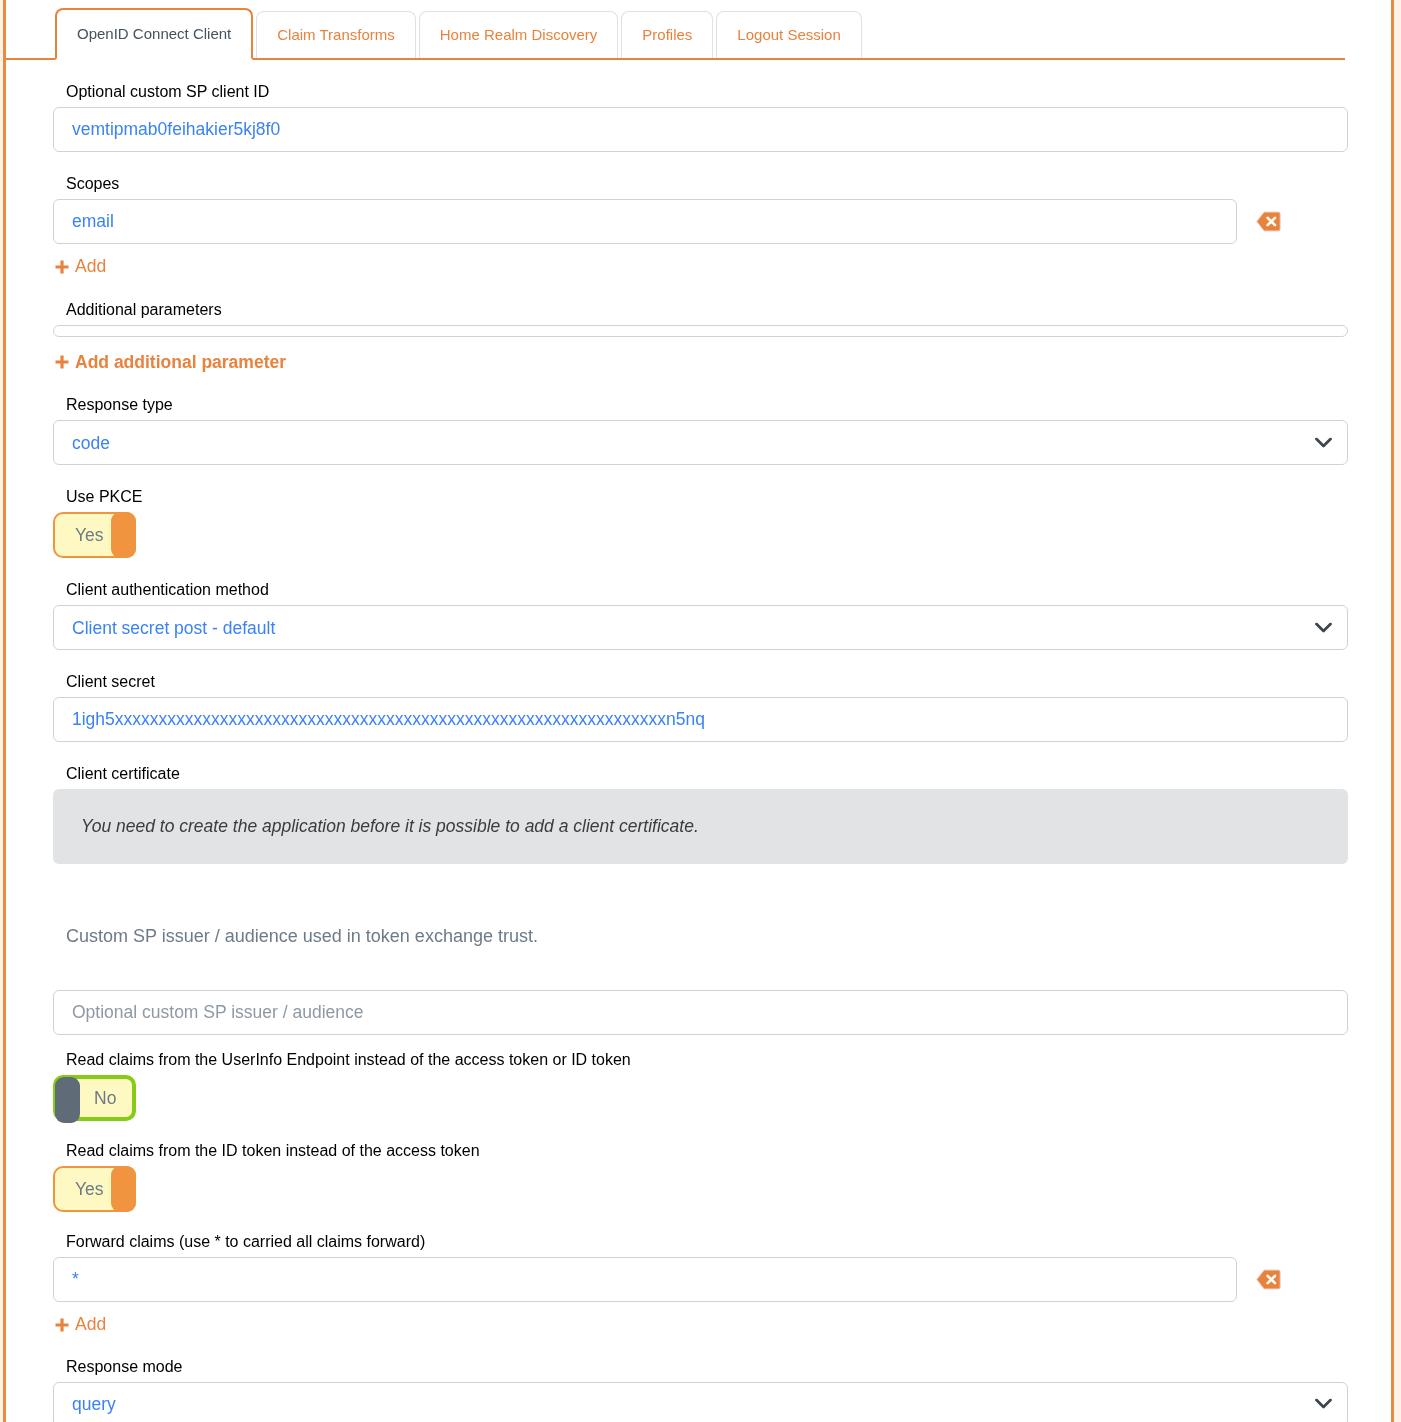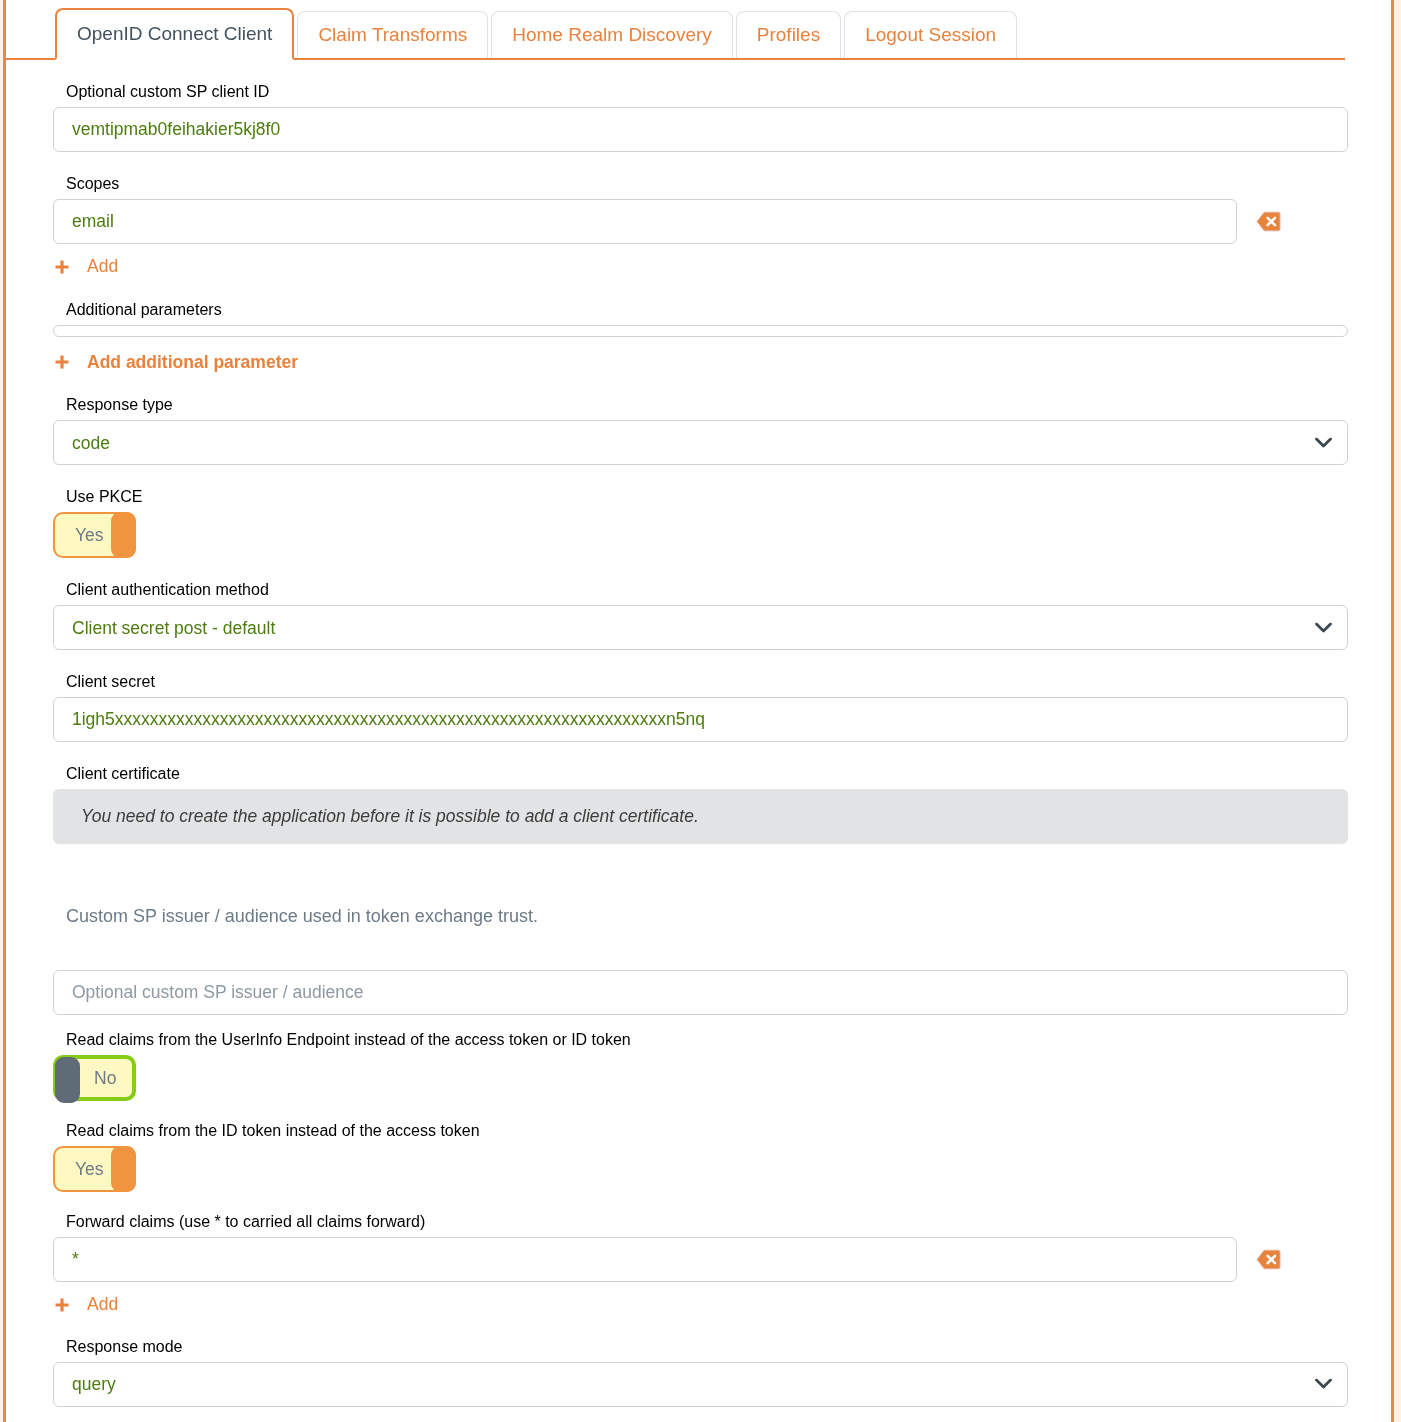--- a/index.html
+++ b/index.html
@@ -20,21 +20,21 @@
   }
   
   .tabbar {
     display: flex;
     align-items: flex-end;
     margin: 0 46px 0 0;
     padding-left: 49px;
     border-bottom: 2px solid #e8823c;
   }
   .tab {
-    font-size: 19px;
+    font-size: 15px;
     padding: 0 20px;
     height: 47px;
     line-height: 45px;
     color: #e8823c;
     background: #fff;
     border: 1px solid #dee2e6;
     border-bottom: none;
     border-radius: 8px 8px 0 0;
     margin-right: 3px;
     white-space: nowrap;
@@ -61,21 +61,21 @@
     font-size: 16px;
     color: #000000;
   }
   .tinput, .tselect-wrap select {
     width: 100%;
     height: 45px;
     border: 1px solid #ced3da;
     border-radius: 6px;
     padding: 0 18px;
     font-size: 17.5px;
-    color: #4d7c0f;
+    color: #3b82f6;
     font-family: inherit;
     background: #fff;
     outline: none;
   }
   .tinput::placeholder { color: #8e99a3; opacity: 1; }
   .thin-input {
     width: 100%;
     height: 12px;
     border: 1px solid #ced3da;
     border-radius: 6px;
@@ -87,21 +87,21 @@
   .remove-btn {
     background: none; border: none; padding: 0;
     margin-left: 19px;
     cursor: pointer;
     display: inline-flex; align-items: center;
   }
   .add-row { margin-top: 12px; }
   .add-link {
     display: inline-flex;
     align-items: center;
-    gap: 18px;
+    gap: 6px;
     font-size: 17.5px;
     color: #e8823c;
     text-decoration: none;
     cursor: pointer;
     margin-left: 2px;
   }
   .tselect-wrap { position: relative; }
   .tselect-wrap select {
     appearance: none;
     -webkit-appearance: none;
@@ -135,21 +135,21 @@
     position: absolute;
     top: -2px;
     height: 46px;
     width: 25px;
     border-radius: 9px;
   }
   .toggle.on  .knob { right: -2px; background: #f09440; }
   .toggle.off .knob { left: -2px;  background: #5f6b76; }
   
   .info-box {
-    height: 55px;
+    height: 75px;
     background: #e2e3e5;
     border-radius: 6px;
     display: flex;
     align-items: center;
     padding-left: 28px;
     font-size: 17.5px;
     font-style: italic;
     color: #3c3c3c;
   }
   .section-desc {

